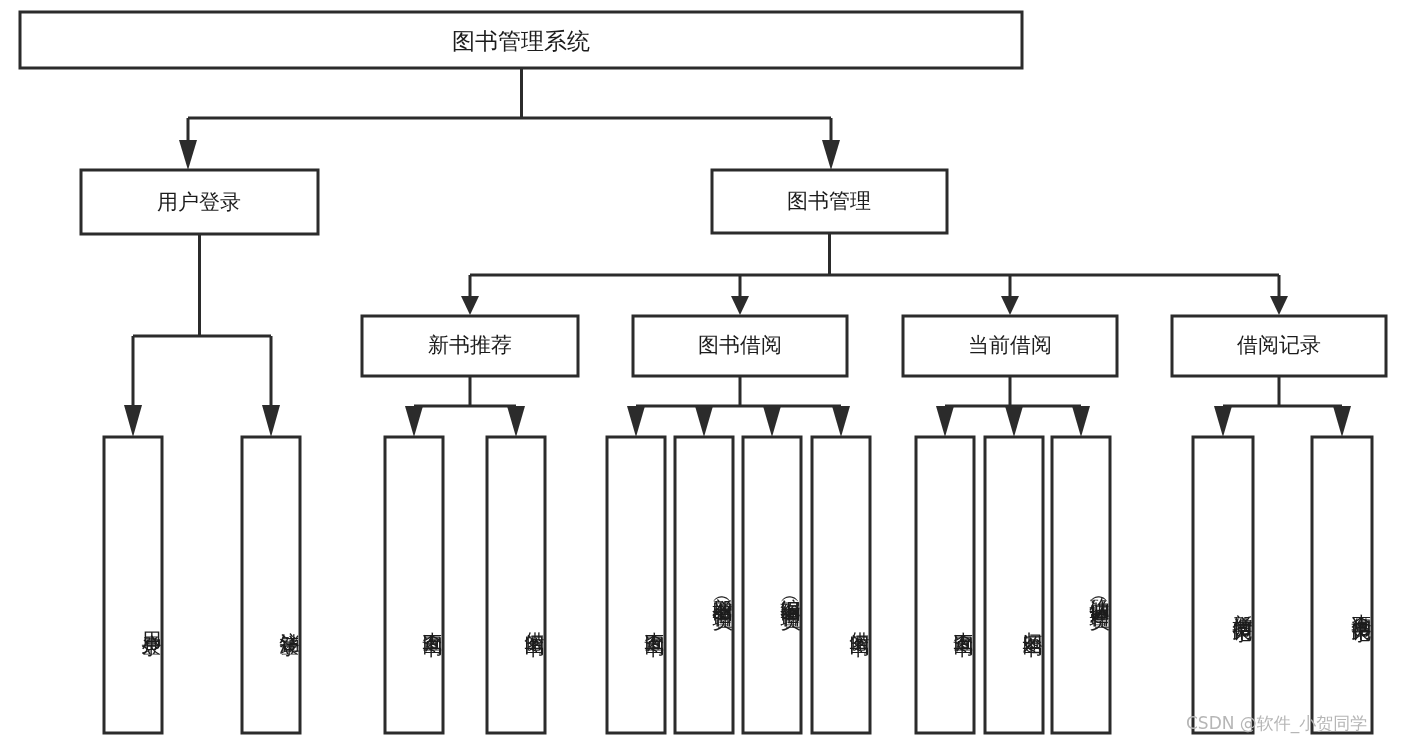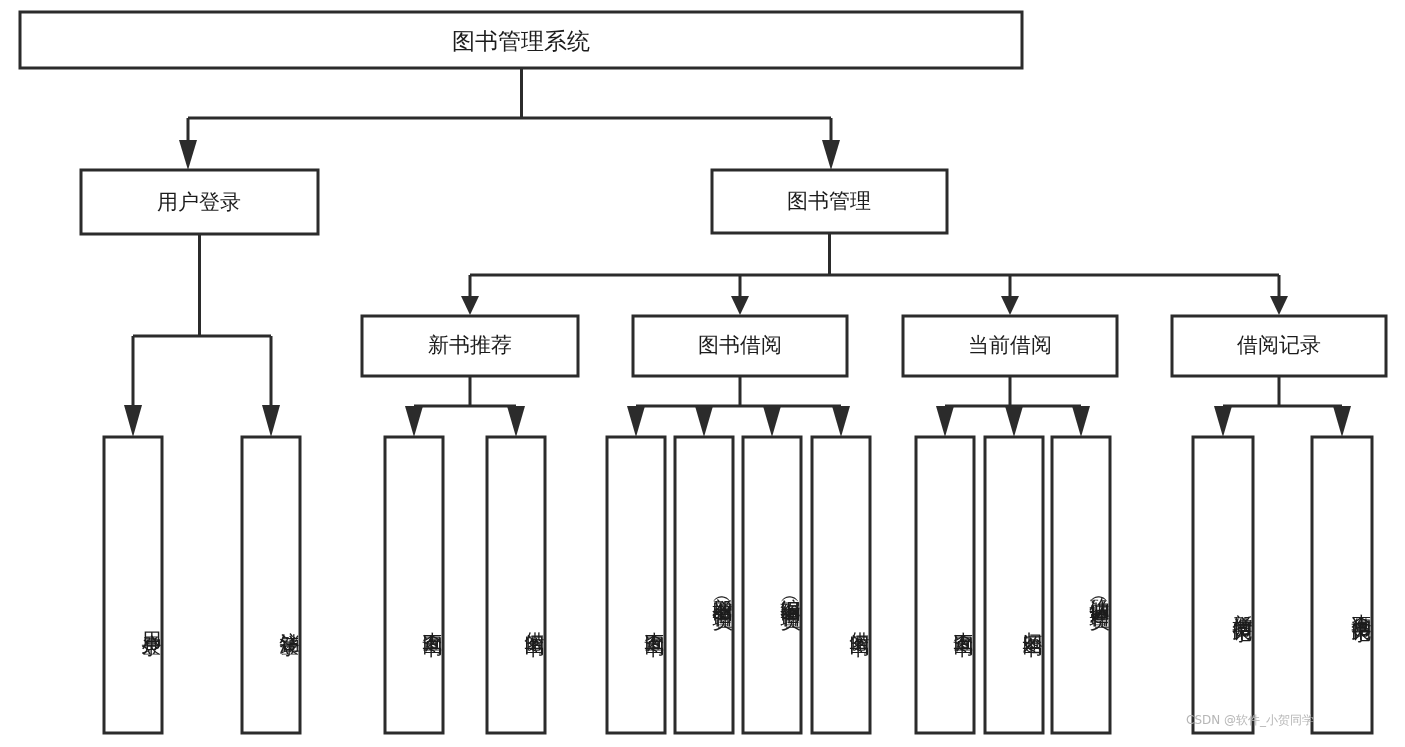--- a/index.html
+++ b/index.html
@@ -66,21 +66,21 @@
     align-items: flex-start;
     justify-content: center;
     pointer-events: none;
     user-select: none;
   }
   .watermark {
     position: absolute;
     left: 1186px;
     top: 712px;
     font-family: "DejaVu Sans", "Liberation Sans", sans-serif;
-    font-size: 12px;
+    font-size: 17px;
     color: #b6b6b6;
     white-space: nowrap;
     user-select: none;
   }
 </style>
 </head>
 <body>
 
 <div id="diagram-root">
 

